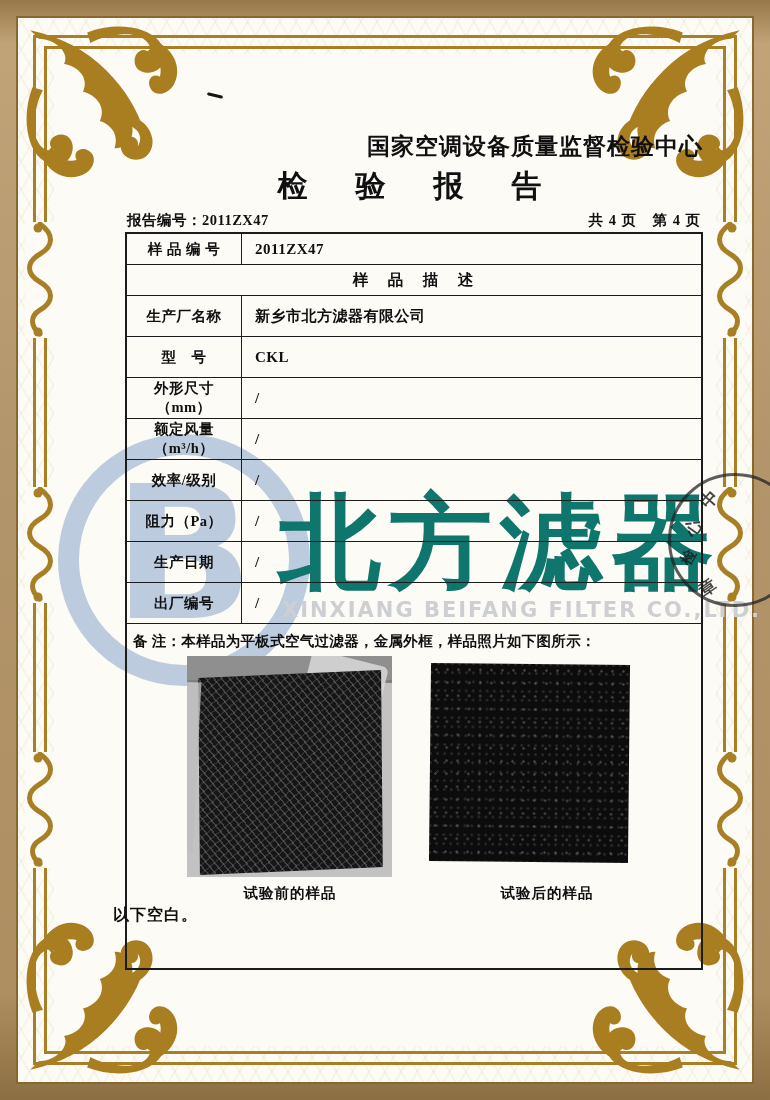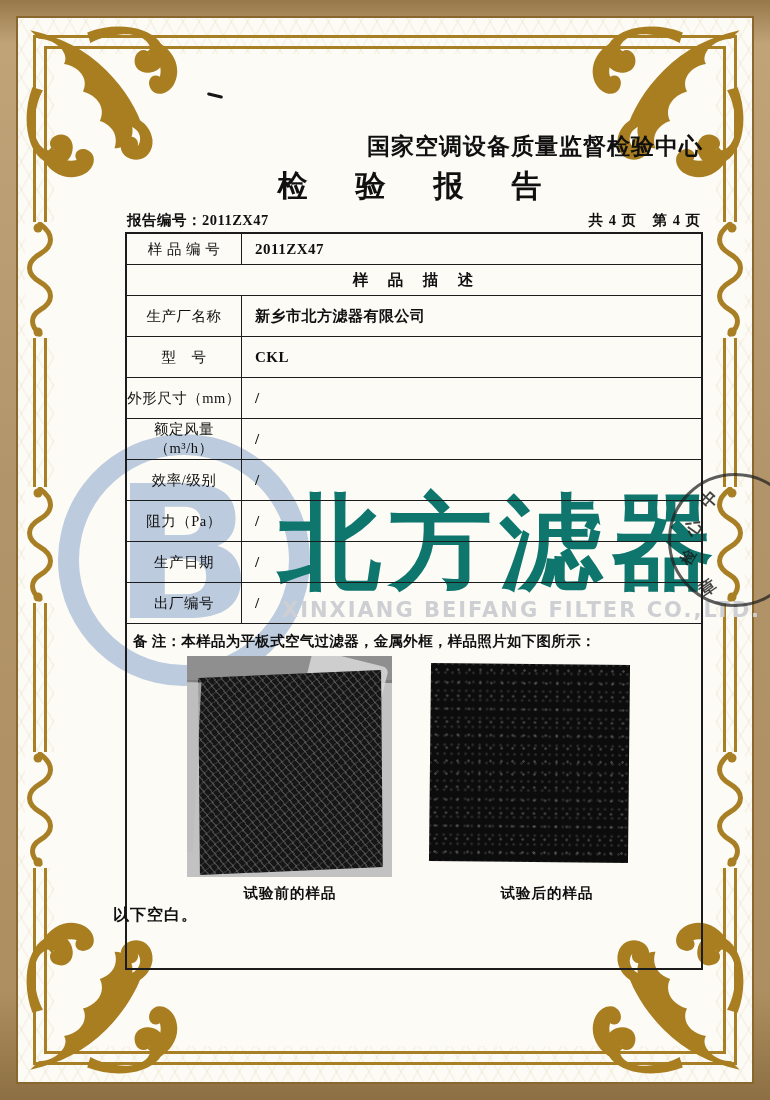--- a/index.html
+++ b/index.html
@@ -86,21 +86,21 @@
 
   .spec-table{
     position:absolute;left:0;top:232px;width:578px;height:738px;
     border:2px solid #1c1c1c;box-sizing:border-box;background:transparent;
     display:flex;flex-direction:column;
   }
   .trow{display:flex;border-top:1px solid #1c1c1c;box-sizing:border-box;}
   .trow:first-child{border-top:none;}
   .trow .lab{width:115px;flex:0 0 115px;border-right:1px solid #1c1c1c;box-sizing:border-box;
       display:flex;align-items:center;justify-content:center;text-align:center;
-      font-size:14.5px;font-weight:normal;letter-spacing:.5px;padding:0 0;}
+      font-size:14.5px;font-weight:bold;letter-spacing:.5px;padding:0 0;}
   .trow .val{flex:1;display:flex;align-items:center;padding-left:13px;
       font-size:15px;font-weight:bold;letter-spacing:.5px;}
   .row-sample{height:30px;flex:0 0 30px;}
   .sect-row{height:30px;flex:0 0 30px;border-top:1px solid #1c1c1c;
       display:flex;align-items:center;justify-content:center;
       font-size:15.5px;font-weight:bold;letter-spacing:2px;}
   .data-row{height:41px;flex:0 0 41px;}
   .remark-row{flex:1;border-top:1px solid #1c1c1c;position:relative;
       padding:8px 8px 0 6px;box-sizing:border-box;}
   .remark-text{font-size:14.5px;font-weight:bold;letter-spacing:.3px;}

